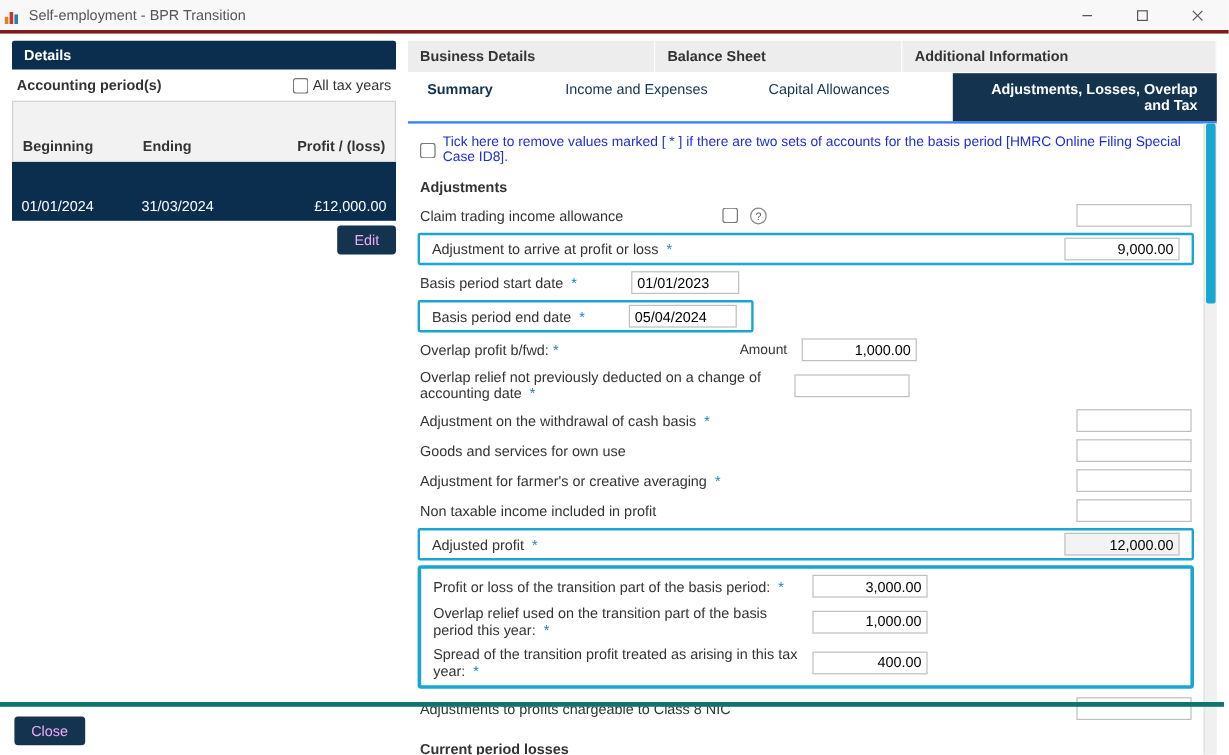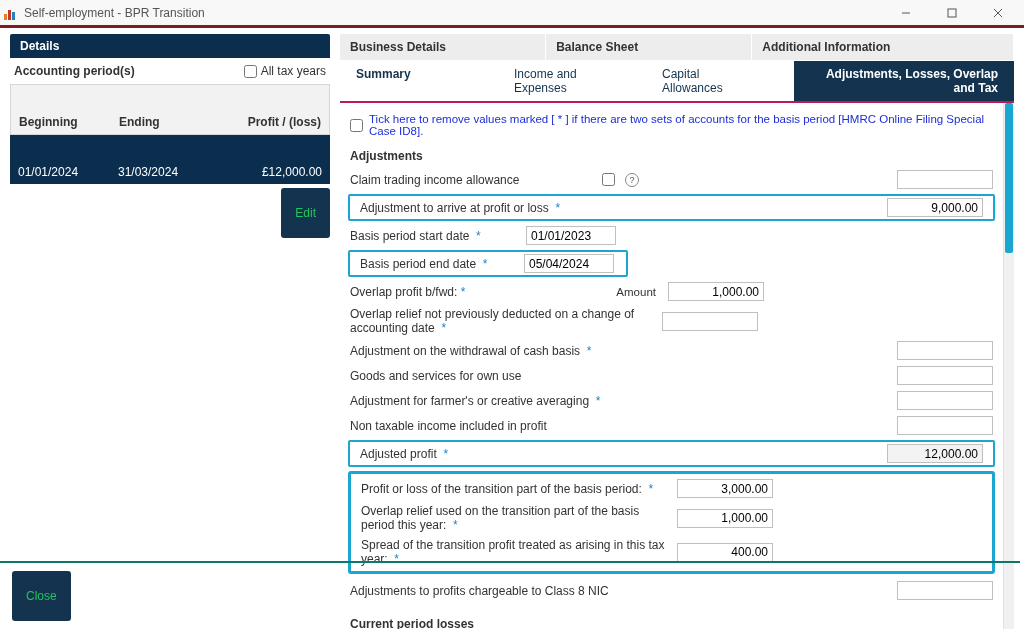--- a/index.html
+++ b/index.html
@@ -24,28 +24,28 @@
   .panel-header {background:#0b2e4e; color:#fff; padding:5px 10px; font-weight:600; font-size:12px; border-radius:2px 2px 0 0;}
   .periods-row {display:flex; align-items:center; padding:6px 4px;}
   .periods-row .lbl{font-weight:600; font-size:12px;}
   .periods-row .chk{margin-left:auto; display:flex; align-items:center; gap:4px;}
   .periods-row input[type=checkbox]{width:13px;height:13px;}
   .grid-head {display:flex; background:#f2f2f2; border:1px solid #d6d6d6; font-weight:600;}
   .grid-head > div, .grid-row > div { padding:5px 8px;margin-top:25px; }
   .col-b{width:100px;} .col-e{width:100px;} .col-p{flex:1; text-align:right;}
   .grid-row{display:flex; background:#0b2e4e; color:#fff;}
   .btn-edit-row{display:flex; justify-content:flex-end; margin-top:4px;}
-  .btn {background:#14334f; color:#22c55e; border:none; padding:18px 14px; font-size:12px; border-radius:3px; cursor:pointer;}
+  .btn {background:#14334f; color:#f0abfc; border:none; padding:5px 14px; font-size:12px; border-radius:3px; cursor:pointer;}
 
   
   .right { flex:1; display:flex; flex-direction:column; position:relative;}
   .tabs-row { display:flex; border-bottom:1px solid transparent;}
   .tab-top { flex:1; padding:6px 10px; font-weight:600; font-size:12px; color:#333; background:#ededed; border-right:1px solid #fff;}
   .tab-top:last-child{flex:1.3;}
-  .tabs-row2{display:flex; border-bottom:2px solid #be185d;gap:43px;}
+  .tabs-row2{display:flex; border-bottom:2px solid #3b82f6;}
   .subtab {padding:6px 16px; font-size:12px; color:#14334f; cursor:pointer; flex:1; text-align:left;}
   .subtab.first{flex:0 0 115px;}
   .subtab.active {background:#14334f; color:#fff; font-weight:600; text-align:right; flex:0 0 220px;}
   .sc-wrap{flex:1; display:flex;}
   .scroll-area{flex:1; overflow:hidden; padding:8px 0 0 0;}
   .right-scrollbar{width:11px; background:#f0f0f0; border-left:1px solid #e0e0e0; position:relative;}
   .right-scrollbar .thumb{position:absolute; top:0; left:1px; right:1px; height:150px; background:#19a6d1; border-radius:2px;}
 
   .tickline{display:flex; align-items:center; gap:6px; padding: 2px 10px 8px 10px; color:#1e2ed6; font-size:11.5px;}
   .tickline input{width:13px;height:13px;}
@@ -58,21 +58,21 @@
   .row .fld.left-al{text-align:left;}
   .row .fld.mid{width:90px;}
   .row .fld.ro{background:#f3f3f3;}
   .row .amt-label{width:50px; text-align:right; margin-right:6px; font-size:11.5px;}
   .q-icon{width:14px;height:14px;border:1px solid #888;border-radius:50%; display:inline-flex;align-items:center;justify-content:center;font-size:9px;color:#555;}
 
   .hl{border:2px solid #19a6d1; border-radius:2px; padding:2px 10px !important;}
   .hl-wrap{border:3px solid #19a6d1; border-radius:3px; margin:4px 8px; padding:2px 0;}
 
   
-  .footer{position:absolute; left:0; right:4px; bottom:0; border-top:2px solid #0f766e; padding:8px 12px;}
+  .footer{position:absolute; left:0; right:4px; bottom:0; border-top:4px solid #0f766e; padding:8px 12px;}
 
 </style>
 </head>
 <body>
 
 <div class="titlebar">
   <span class="logo">
       <span></span>
       <span></span>
       <span></span>

